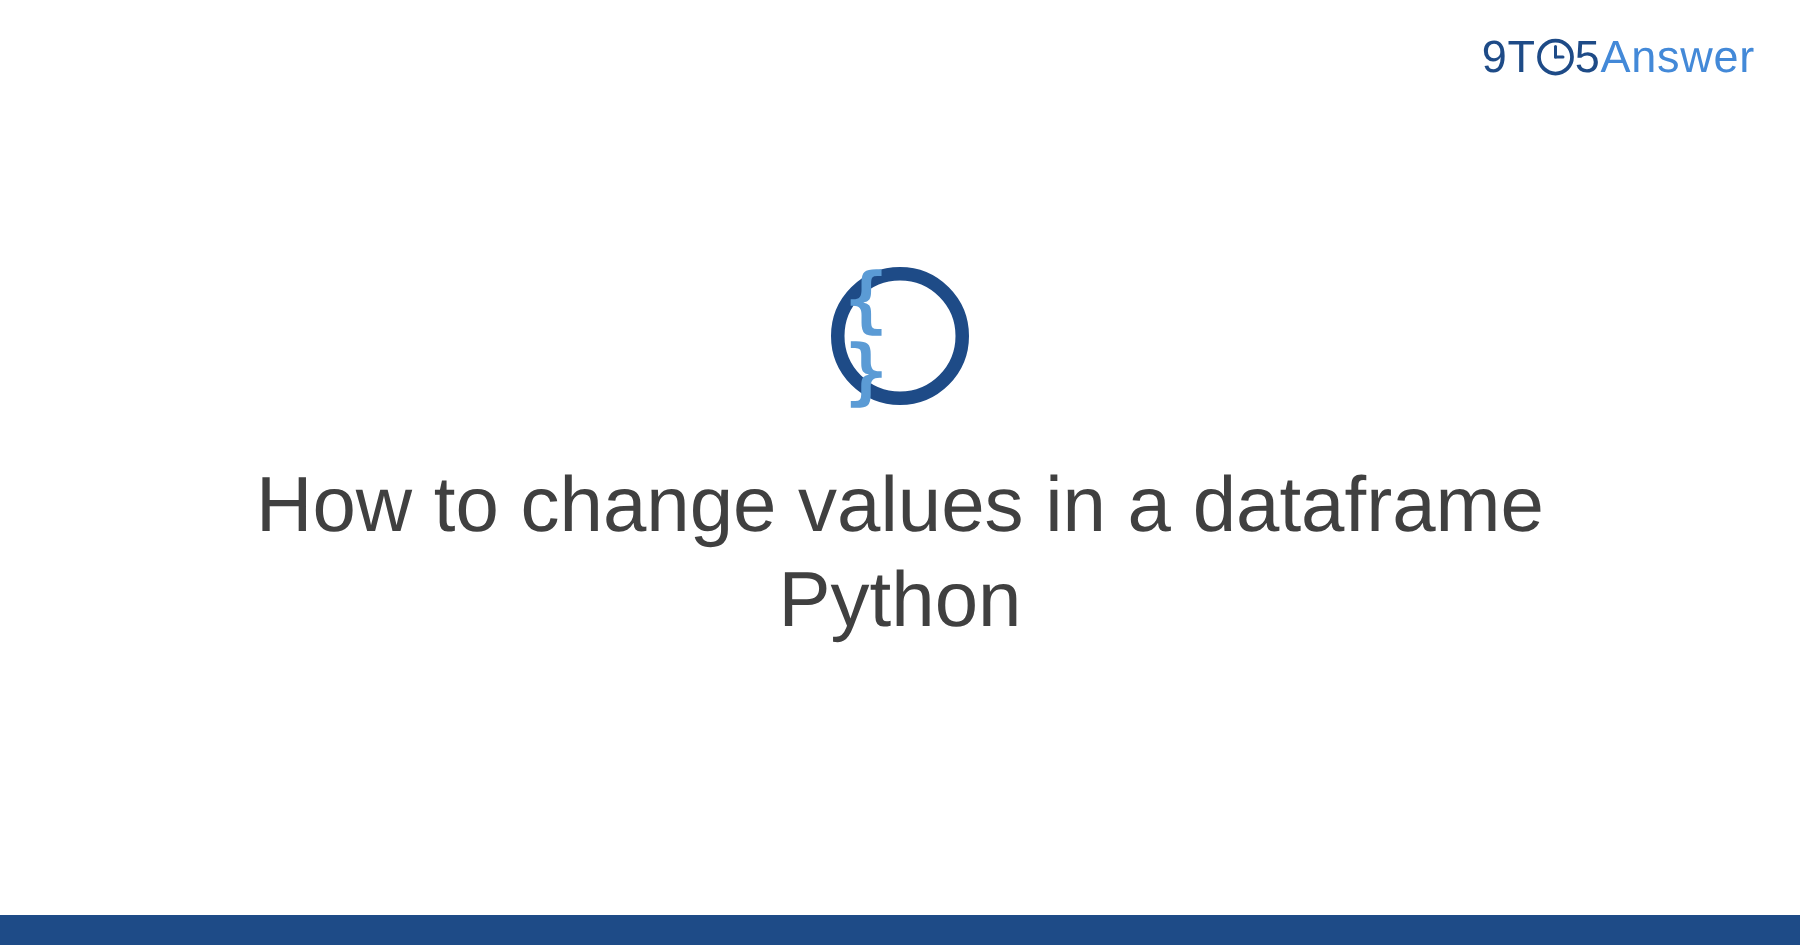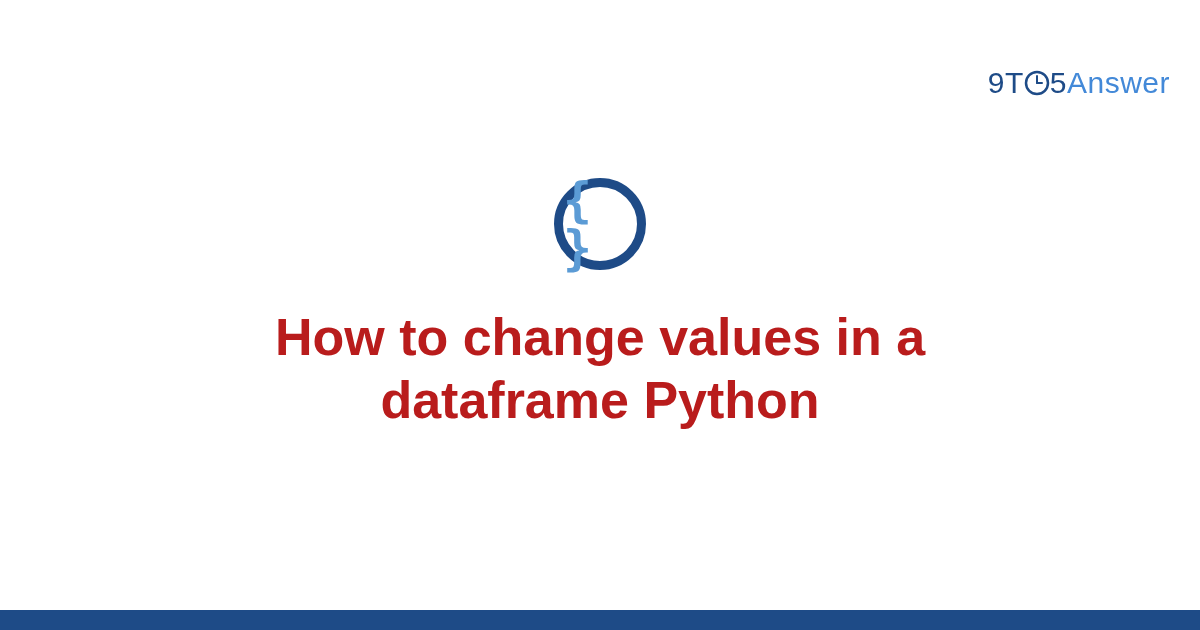--- a/index.html
+++ b/index.html
@@ -15,21 +15,20 @@
       position: relative;
       overflow: hidden;
     }
     .logo {
       position: absolute;
       top: 22px;
       right: 30px;
       font-size: 30px;
       font-weight: 400;
       letter-spacing: 0.5px;
-      margin-top: 44px;
     }
     .logo .nine-t, .logo .five {
       color: #1e4b87;
       font-weight: 500;
     }
     .logo .answer {
       color: #4389d8;
       font-weight: 400;
     }
     .logo-icon {
@@ -62,22 +61,22 @@
     .braces {
       font-size: 48px;
       font-weight: 700;
       color: #5b9bd5;
       font-family: Consolas, Monaco, monospace;
       letter-spacing: -2px;
       line-height: 1;
     }
     .title {
       font-size: 52px;
-      font-weight: 700;
-      color: #b91c1c;
+      font-weight: 400;
+      color: #404040;
       text-align: center;
       line-height: 1.22;
       max-width: 900px;
     }
     .footer-bar {
       position: absolute;
       bottom: 0;
       left: 0;
       right: 0;
       height: 20px;

